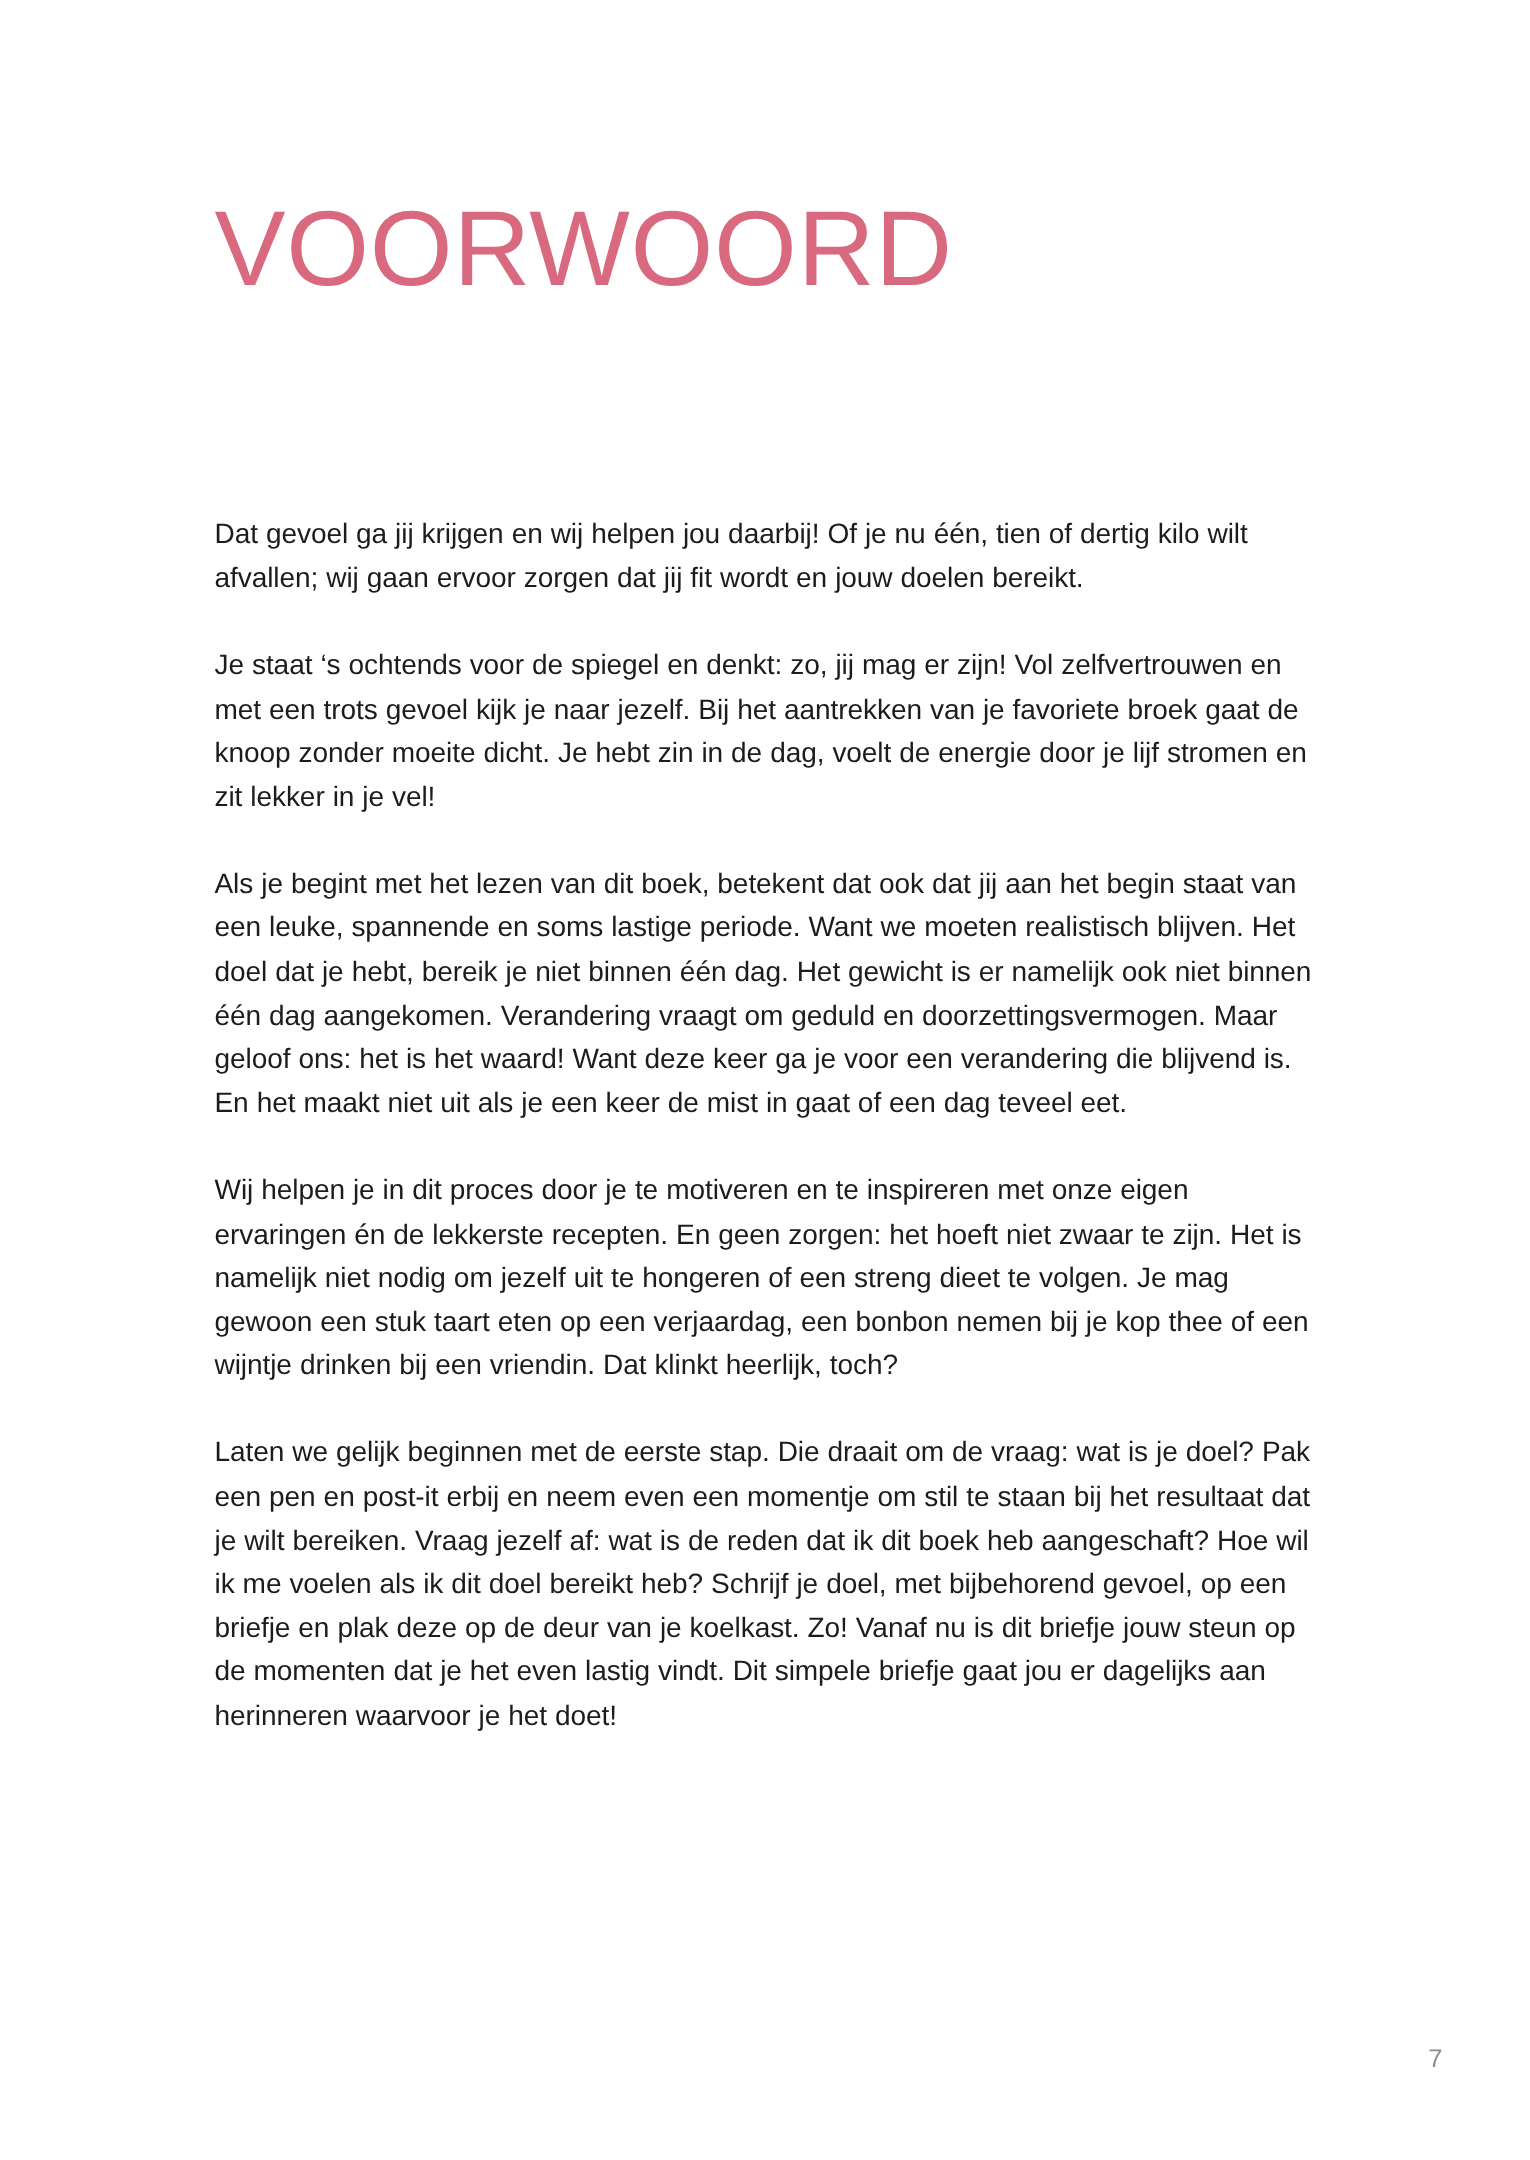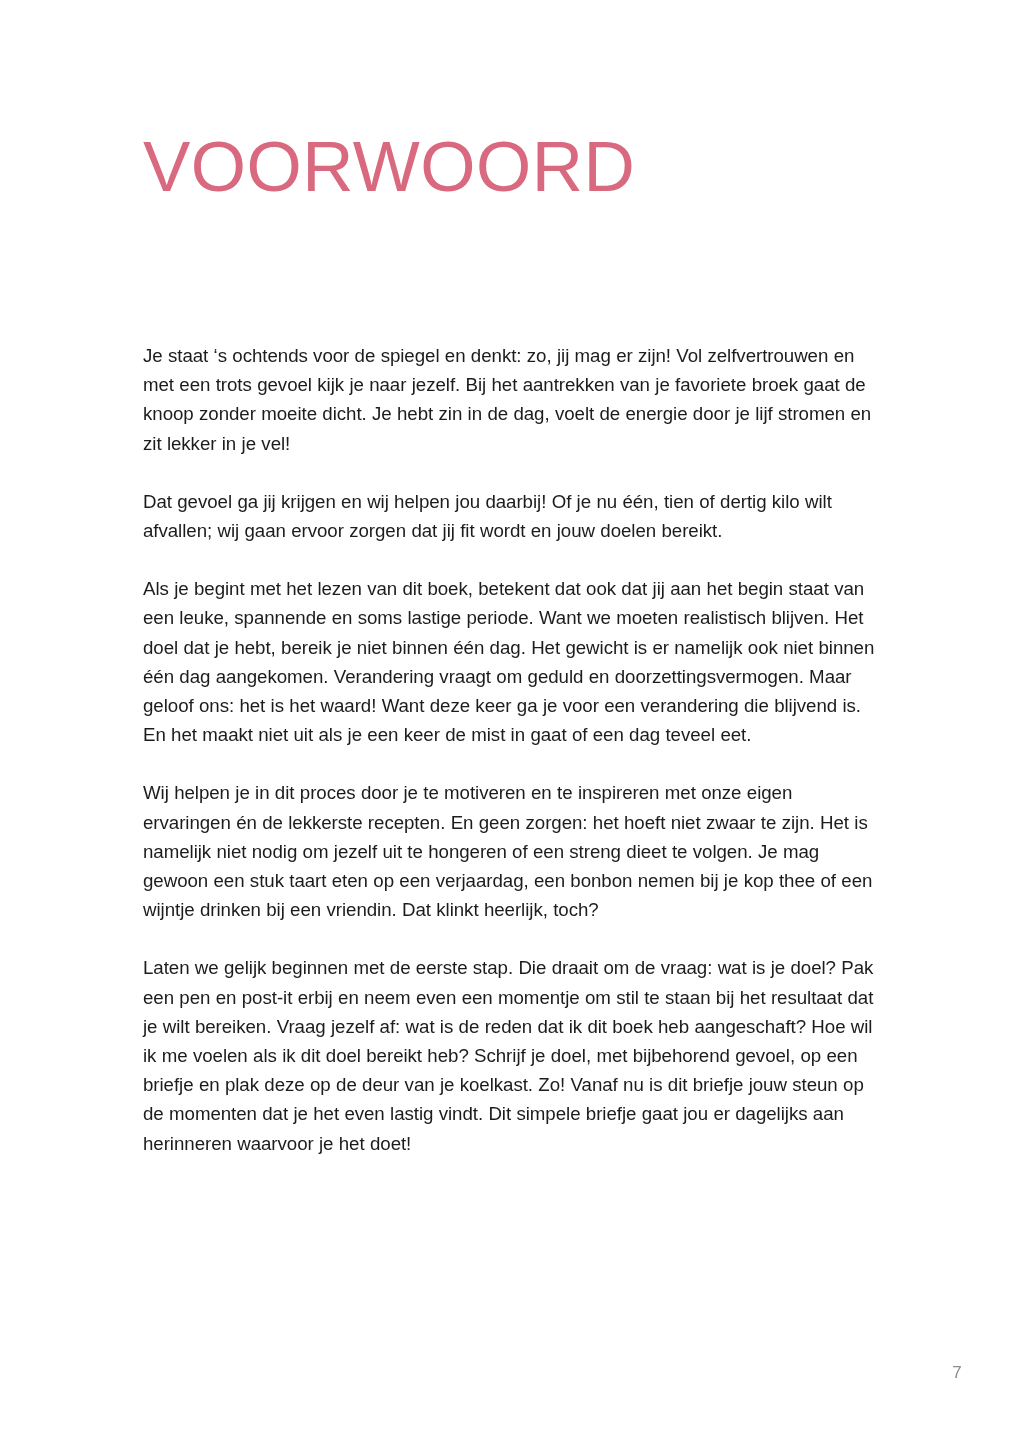--- a/index.html
+++ b/index.html
@@ -75,22 +75,22 @@
   }
 </style>
 </head>
 <body>
 
 <div class="page">
 
   <h1 class="chapter-title">VOORWOORD</h1>
 
   <div class="body-copy">
+    <p>Dat gevoel ga jij krijgen en wij helpen jou daarbij! Of je nu één, tien of dertig kilo wilt afvallen; wij gaan ervoor zorgen dat jij fit wordt en jouw doelen bereikt.</p>
     <p>Je staat ‘s ochtends voor de spiegel en denkt: zo, jij mag er zijn! Vol zelfvertrouwen en met een trots gevoel kijk je naar jezelf. Bij het aantrekken van je favoriete broek gaat de knoop zonder moeite dicht. Je hebt zin in de dag, voelt de energie door je lijf stromen en zit lekker in je vel!</p>
-    <p>Dat gevoel ga jij krijgen en wij helpen jou daarbij! Of je nu één, tien of dertig kilo wilt afvallen; wij gaan ervoor zorgen dat jij fit wordt en jouw doelen bereikt.</p>
     <p>Als je begint met het lezen van dit boek, betekent dat ook dat jij aan het begin staat van een leuke, spannende en soms lastige periode. Want we moeten realistisch blijven. Het doel dat je hebt, bereik je niet binnen één dag. Het gewicht is er namelijk ook niet binnen één dag aangekomen. Verandering vraagt om geduld en doorzettingsvermogen. Maar geloof ons: het is het waard! Want deze keer ga je voor een verandering die blijvend is. En het maakt niet uit als je een keer de mist in gaat of een dag teveel eet.</p>
     <p>Wij helpen je in dit proces door je te motiveren en te inspireren met onze eigen ervaringen én de lekkerste recepten. En geen zorgen: het hoeft niet zwaar te zijn. Het is namelijk niet nodig om jezelf uit te hongeren of een streng dieet te volgen. Je mag gewoon een stuk taart eten op een verjaardag, een bonbon nemen bij je kop thee of een wijntje drinken bij een vriendin. Dat klinkt heerlijk, toch?</p>
     <p>Laten we gelijk beginnen met de eerste stap. Die draait om de vraag: wat is je doel? Pak een pen en post-it erbij en neem even een momentje om stil te staan bij het resultaat dat je wilt bereiken. Vraag jezelf af: wat is de reden dat ik dit boek heb aangeschaft? Hoe wil ik me voelen als ik dit doel bereikt heb? Schrijf je doel, met bijbehorend gevoel, op een briefje en plak deze op de deur van je koelkast. Zo! Vanaf nu is dit briefje jouw steun op de momenten dat je het even lastig vindt. Dit simpele briefje gaat jou er dagelijks aan herinneren waarvoor je het doet!</p>
   </div>
 
   <div class="page-number">7</div>
 
 </div>
 
 </body></html>

